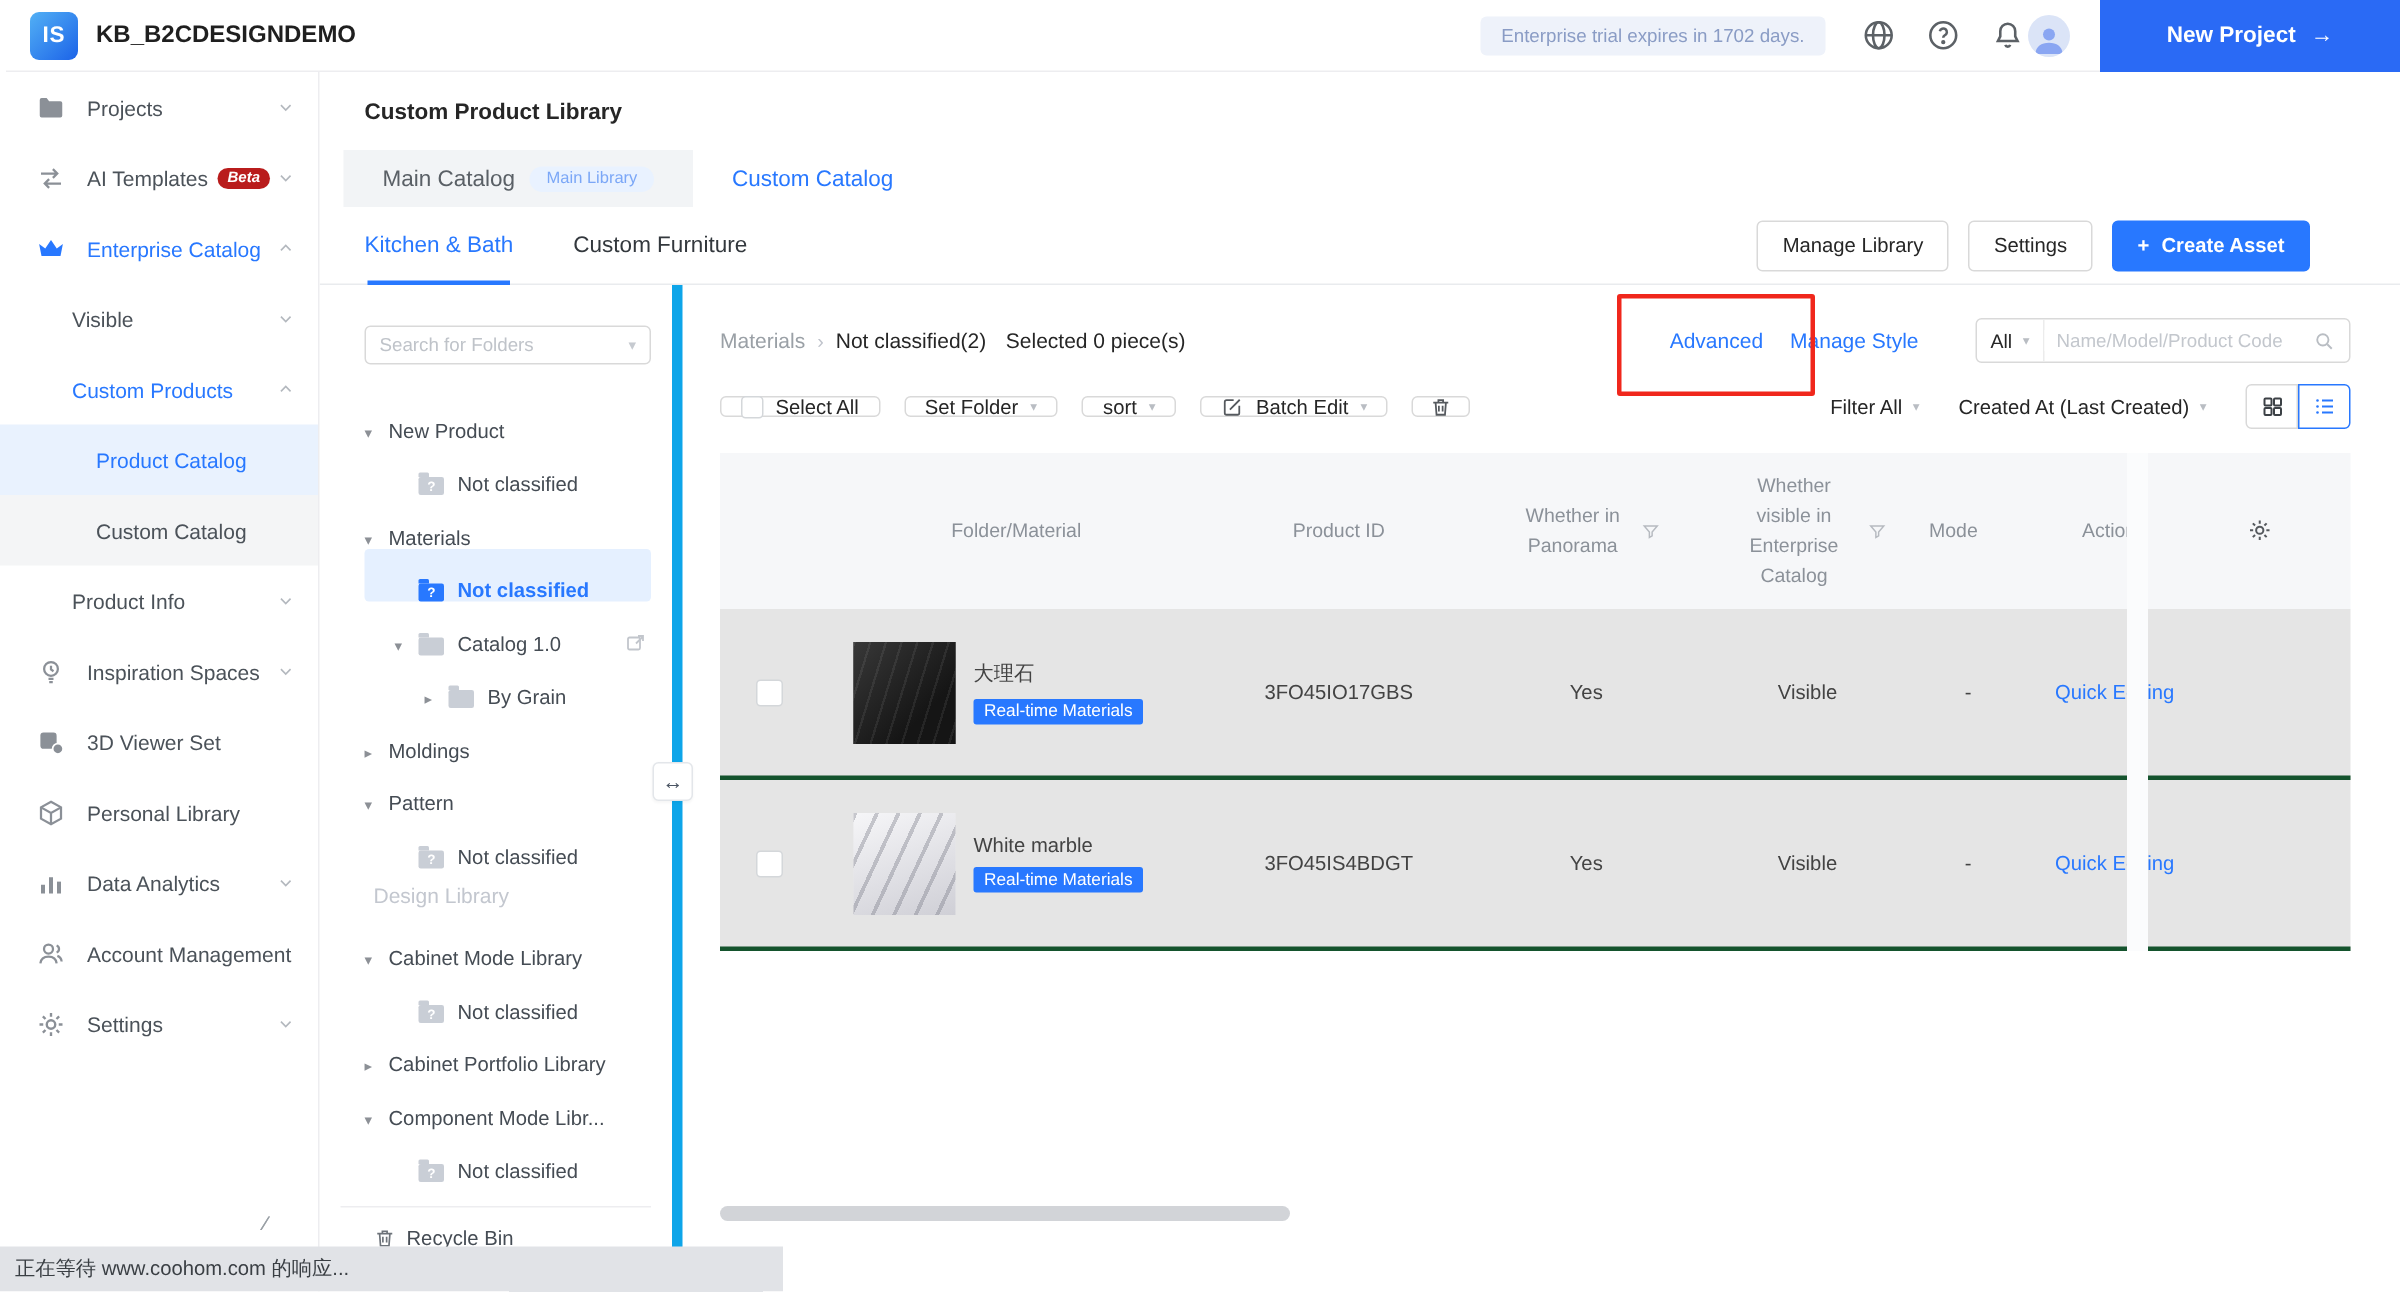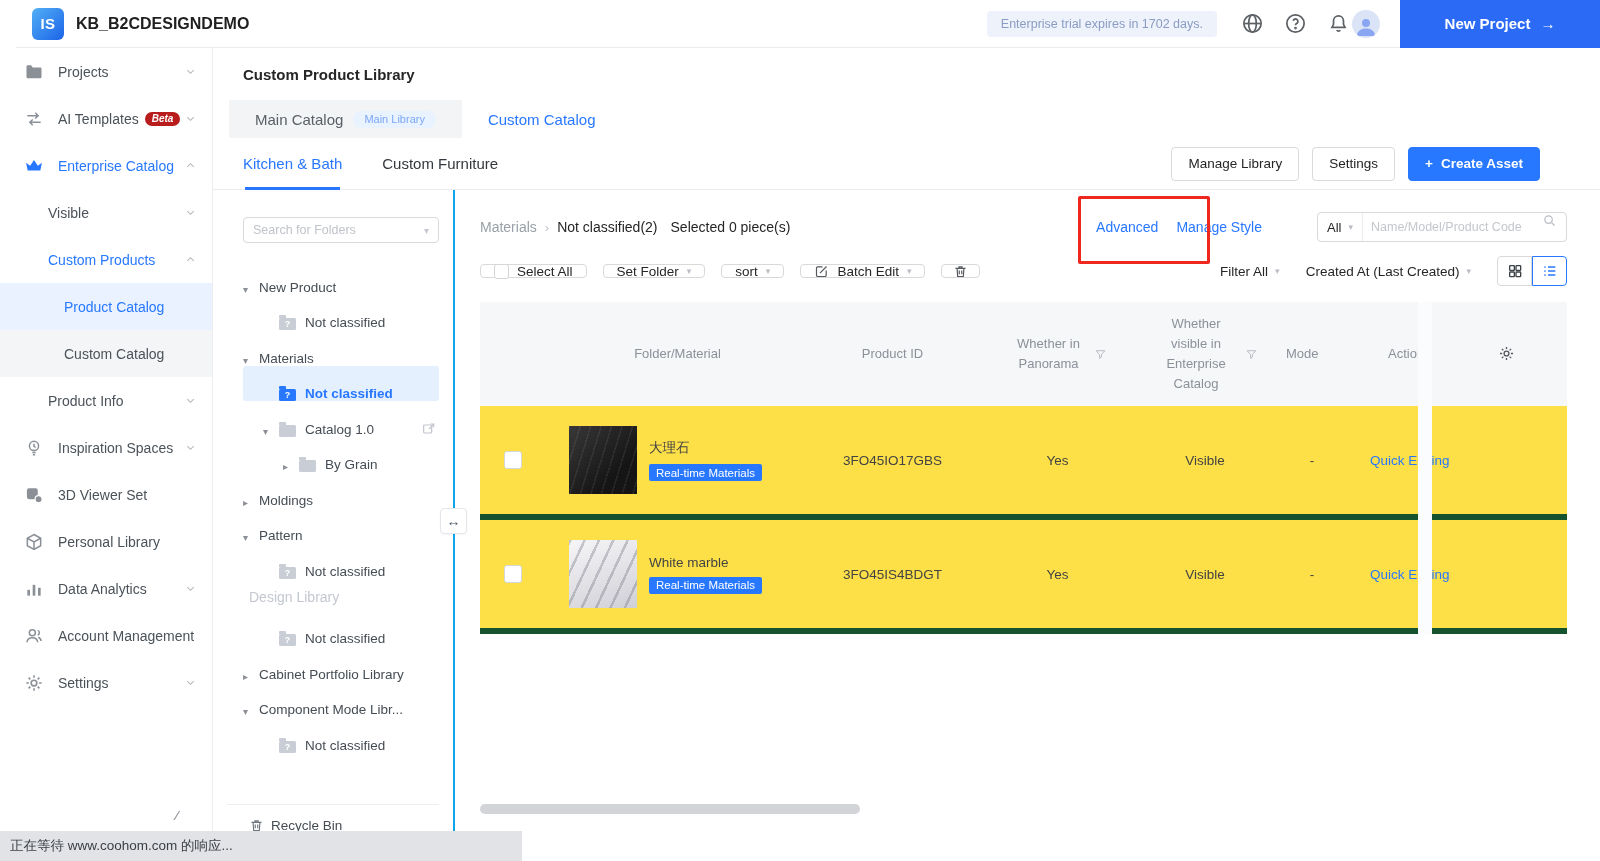--- a/index.html
+++ b/index.html
@@ -1,21 +1,21 @@
 <!DOCTYPE html>
 <html><head>
 <meta charset="utf-8">
 <style>
   *{margin:0;padding:0;box-sizing:border-box}
   html,body{width:1600px;height:861px}
   body{font-family:"Liberation Sans",sans-serif;background:#fff;position:relative;overflow:hidden;color:#262626}
   svg{display:block}
 
   
-  .topbar{position:absolute;top:0;left:16px;right:0;height:48px;background:#fff;border-bottom:1px solid #ededf0;display:flex;align-items:center;z-index:30}
+  .topbar{position:absolute;top:0;left:4px;right:0;height:48px;background:#fff;border-bottom:1px solid #ededf0;display:flex;align-items:center;z-index:30}
   .logo{width:32px;height:32px;margin-left:16px;border-radius:6px;background:linear-gradient(135deg,#52b0f5,#1c63e8);color:#fff;font-weight:bold;font-size:15px;display:flex;align-items:center;justify-content:center;letter-spacing:.5px}
   .ws-title{margin-left:12px;font-size:16px;font-weight:bold;color:#1f1f1f}
   .trial{margin-left:auto;background:#eef2fa;color:#8a9cc5;font-size:12.5px;padding:6px 14px;border-radius:4px}
   .top-icons{display:flex;align-items:center;gap:20px;margin-left:24px}
   .tico{width:23px;height:23px;color:#5c6166}
   .avatar{width:28px;height:28px;border-radius:50%;background:#dbe4f7;display:flex;align-items:flex-end;justify-content:center;overflow:hidden;margin:0 20px 0 2px}
   .btn-newproj{width:200px;height:48px;background:#2a6af5;color:#fff;font-size:15px;font-weight:bold;display:flex;align-items:center;justify-content:center;gap:10px;cursor:pointer}
 
   
   .sidebar{position:absolute;top:48px;left:0;width:213px;bottom:0;background:#fff;border-right:1px solid #ededf0;z-index:5}
@@ -41,21 +41,21 @@
   .subtab-row{position:absolute;top:90px;left:0;right:0;height:52px;border-bottom:1px solid #e9ebee;display:flex;align-items:center;padding:0 60px 0 30px}
   .subtab{height:100%;display:flex;align-items:center;margin-right:40px;font-size:15px;color:#33383d;position:relative;cursor:pointer}
   .subtab.active{color:#2878ff;font-weight:normal}
   .subtab.active::after{content:"";position:absolute;left:2px;right:2px;bottom:-1px;height:3px;background:#2878ff}
   .head-actions{margin-left:auto;display:flex;gap:13px}
   .btn{height:34px;border:1px solid #d9d9d9;border-radius:4px;background:#fff;padding:0 16px;font-size:13.5px;color:#262626;display:flex;align-items:center;gap:8px;cursor:pointer;white-space:nowrap}
   .btn.primary{background:#2878ff;border-color:#2878ff;color:#fff;font-weight:bold}
 
   
   .bodyrow{position:absolute;top:142px;left:0;right:0;bottom:0;display:flex}
-  .tree-panel{width:242px;flex:0 0 auto;border-right:2px solid #0ea5e9;position:relative;padding:27px 14px 0 30px}
+  .tree-panel{width:242px;flex:0 0 auto;border-right:7px solid #0ea5e9;position:relative;padding:27px 14px 0 30px}
   .tree-search{height:26px;border:1px solid #d9d9d9;border-radius:4px;display:flex;align-items:center;padding:0 9px;color:#bfc3c9;font-size:12.5px;cursor:pointer}
   .tree-search .car{margin-left:auto;font-size:10px;color:#c6cad0}
   .tree{margin-top:16px}
   .titem{height:35.5px;display:flex;align-items:flex-end;font-size:13.5px;color:#454c54;cursor:pointer;border-radius:3px}
   .titem .caret{width:16px;font-size:10px;color:#8c9096;flex:0 0 auto}
   .caret-d::before{content:"▾"}
   .caret-r::before{content:"▸"}
   .p1{padding-left:20px}.p2{padding-left:36px}.p3{padding-left:40px}
   .titem.sel{background:#e5f0ff;color:#2878ff;font-weight:bold}
   .fold{position:relative;width:17px;height:12px;border-radius:1.5px;background:#c9ced6;margin-right:9px;flex:0 0 auto}
@@ -71,21 +71,21 @@
   
   .content{flex:1;position:relative;padding:22px 60px 0 25px}
   .crumb-row{display:flex;align-items:center;height:30px;font-size:14px}
   .crumb-gray{color:#9aa0a6;cursor:pointer}
   .crumb-sep{color:#c0c4cc;margin:0 8px;font-size:13px}
   .crumb-cur{color:#262626}
   .sel-count{color:#262626;margin-left:13px}
   .link{color:#2878ff;cursor:pointer;font-size:14px}
   .crumb-right{margin-left:auto;display:flex;align-items:center}
   .crumb-right .link{margin-left:18px}
-  .searchbox{margin-left:43px;height:30px;width:250px;border:1px solid #d9d9d9;border-radius:4px;display:flex;background:#fff}
+  .searchbox{margin-left:26px;height:30px;width:250px;border:1px solid #d9d9d9;border-radius:4px;display:flex;align-items:center;background:#fff}
   .scope{padding:0 9px;font-size:13px;color:#262626;display:flex;align-items:center;gap:7px;border-right:1px solid #ececec;height:100%;cursor:pointer}
   .scope .car,.drop-car{font-size:9px;color:#b9bdc3}
   .searchbox input{border:none;outline:none;flex:1;min-width:0;font-size:12.5px;padding:0 8px;color:#333;font-family:"Liberation Sans",sans-serif}
   .searchbox input::placeholder{color:#c3c7cd}
   .mag{width:15px;height:15px;color:#b9bdc3;margin-right:9px;flex:0 0 auto}
 
   .toolbar{margin-top:14px;display:flex;align-items:center;gap:16px}
   .toolbar .btn{height:14px;padding:0 13px}
   .cb{width:15px;height:15px;border:1px solid #d4d7da;border-radius:3px;background:#fff;flex:0 0 auto}
   .ticon{width:15px;height:15px;color:#55595e}
@@ -102,21 +102,21 @@
   
   .table{margin-top:16px;width:1087px;position:relative}
   .thead{height:104px;background:#f6f7f9;display:flex;align-items:center}
   .hc{display:flex;align-items:center;justify-content:center;font-size:13px;color:#8b9199;text-align:center;line-height:1.55;flex:0 0 auto}
   .w0{width:65px}.w1{width:265px}.w2{width:165px}.w3{width:165px}.w4{width:130px}
   .w5{width:68px;overflow:hidden;white-space:nowrap;justify-content:flex-start;padding-left:16px}
   .wgap{width:14px}
   .w6{width:215px;justify-content:space-between;padding:0 52px 0 36px;text-align:left}
   .funnel{width:13px;height:13px;color:#b6bac0;margin-left:5px;flex:0 0 auto;cursor:pointer}
   .gear16{width:17px;height:17px;color:#55595e;cursor:pointer}
-  .trow{height:114px;display:flex;align-items:center;border-bottom:6px solid #14532d;background:#fde047}
+  .trow{height:114px;display:flex;align-items:center;border-bottom:3px solid #14532d;background:#e5e5e5}
   .cc{display:flex;align-items:center;justify-content:center;font-size:13.5px;color:#434343;flex:0 0 auto}
   .cc.mat{justify-content:flex-start}
   .cb.big{width:18px;height:18px}
   .thumb{width:68px;height:68px;margin-left:24px;flex:0 0 auto}
   .thumb.dark{background:#232323;background-image:repeating-linear-gradient(107deg,rgba(255,255,255,.07) 0 1.5px,transparent 1.5px 10px),linear-gradient(135deg,#383838,#151515 70%)}
   .thumb.light{background:#e9e9ec;background-image:repeating-linear-gradient(115deg,rgba(110,112,125,.35) 0 2.5px,transparent 2.5px 13px),linear-gradient(160deg,#f6f6f8,#cfcfd6)}
   .matinfo{margin-left:12px}
   .matname{font-size:13.5px;color:#434343;margin-bottom:7px}
   .tag{display:inline-block;background:#2878ff;color:#fff;font-size:11.5px;padding:2.5px 7px;border-radius:2px}
   .cc.action{justify-content:flex-start;padding-left:18px}
@@ -396,20 +396,24 @@
           </div>
         <div class="titem">
             <span class="caret caret-d"></span>
             <span>Pattern</span>
           </div>
         <div class="titem p2">
             <span class="fold q"></span>
             <span>Not classified</span>
           </div>
         <div class="tsection">Design Library</div>
+        <div class="titem">
+            <span class="caret caret-d"></span>
+            <span>Cabinet Mode Library</span>
+          </div>
         <div class="titem p2">
             <span class="fold q"></span>
             <span>Not classified</span>
           </div>
         <div class="titem">
             <span class="caret caret-r"></span>
             <span>Cabinet Portfolio Library</span>
           </div>
         <div class="titem">
             <span class="caret caret-d"></span>

